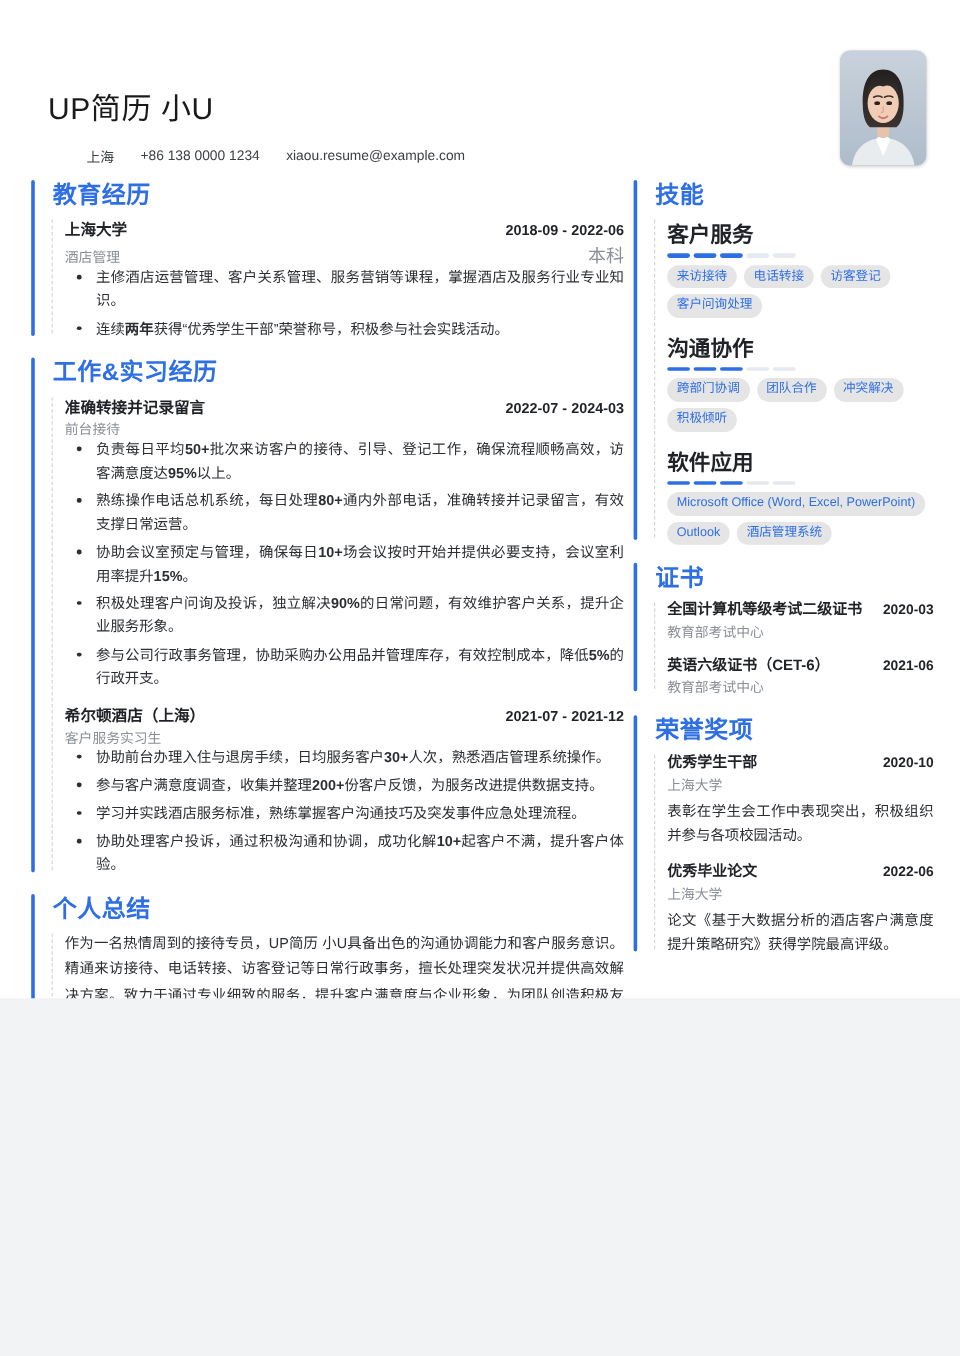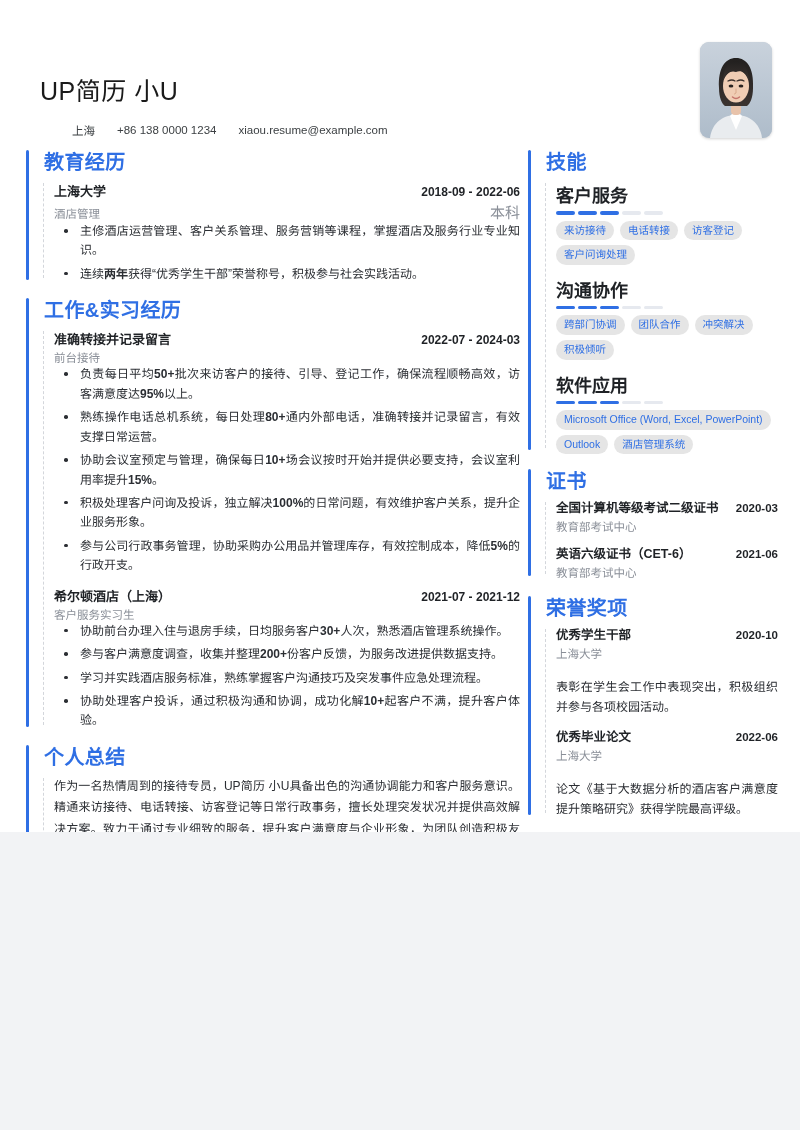--- a/index.html
+++ b/index.html
@@ -233,21 +233,21 @@
   }
   .mini-org {
     font-size: 11.5px;
     color: #8a8f98;
     margin-top: 1px;
   }
   .mini-desc {
     font-size: 12px;
     line-height: 1.68;
     color: #2b2e33;
-    margin-top: 16px;
+    margin-top: 5px;
     text-align: justify;
   }
 </style>
 </head>
 <body>
 
 <div class="page">
 
   <div class="header">
     <h1 class="name">UP简历 小U</h1>
@@ -329,21 +329,21 @@
                 <div class="entry-date">2022-07 - 2024-03</div>
               </div>
               <div class="entry-sub">
                 <div class="entry-role">前台接待</div>
                 <div class="entry-degree"></div>
               </div>
               <ul class="bullets">
                 <li>负责每日平均<b>50+</b>批次来访客户的接待、引导、登记工作，确保流程顺畅高效，访客满意度达<b>95%</b>以上。</li>
                 <li>熟练操作电话总机系统，每日处理<b>80+</b>通内外部电话，准确转接并记录留言，有效支撑日常运营。</li>
                 <li>协助会议室预定与管理，确保每日<b>10+</b>场会议按时开始并提供必要支持，会议室利用率提升<b>15%</b>。</li>
-                <li>积极处理客户问询及投诉，独立解决<b>100%</b>的日常问题，有效维护客户关系，提升企业服务形象。</li>
+                <li>积极处理客户问询及投诉，独立解决<b>90%</b>的日常问题，有效维护客户关系，提升企业服务形象。</li>
                 <li>参与公司行政事务管理，协助采购办公用品并管理库存，有效控制成本，降低<b>5%</b>的行政开支。</li>
               </ul>
             </div>
             <div class="entry">
               <div class="entry-head">
                 <div class="entry-org">希尔顿酒店（上海）</div>
                 <div class="entry-date">2021-07 - 2021-12</div>
               </div>
               <div class="entry-sub">
                 <div class="entry-role">客户服务实习生</div>

